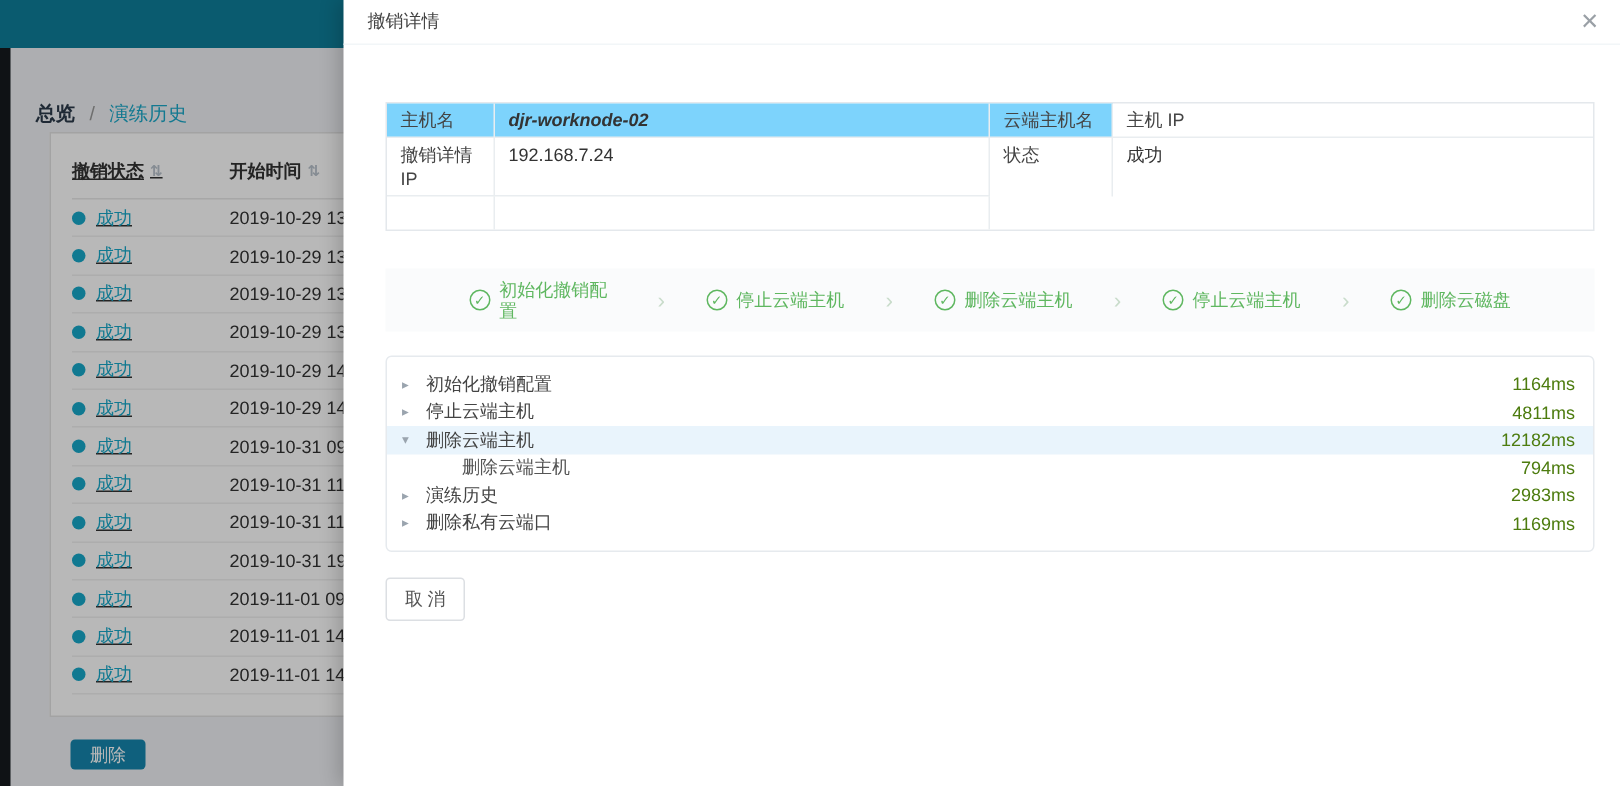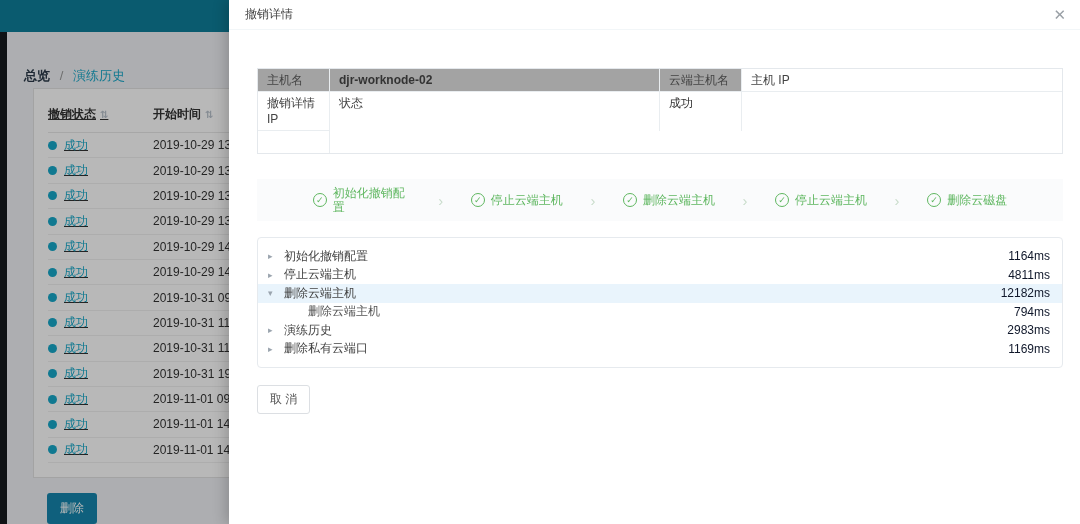--- a/index.html
+++ b/index.html
@@ -16,55 +16,55 @@
 
   .card { position:absolute; left:33px; top:88px; width:900px; height:390px; background:#fff; border:1px solid #e2e2e2; }
   .card-inner { padding:8px 14px 0 14px; }
   .thead { display:flex; align-items:center; height:36px; border-bottom:1px solid #e8e8e8; font-size:12px; font-weight:bold; color:#333; }
   .col-status { width:105px; display:flex; align-items:center;text-decoration:underline; }
   .col-time { flex:1; display:flex; align-items:center; }
   .sorter { color:#b9c2cc; font-size:10px; margin-left:4px; }
   .trow { display:flex; align-items:center; height:25.4px; font-size:12px; border-bottom:1px solid #f0f0f0; color:#333; }
   .dot { width:9px; height:9px; border-radius:50%; background:#17a8c9; display:inline-block; margin-right:7px; }
   .status-text { color:#17a8c9; }
-  .delete-btn { position:absolute; left:47px; top:493px; height:31px; padding:0 13px; background:#1586ad; color:#fff; border:none; border-radius:3px; font-size:12px; cursor:pointer; }
+  .delete-btn { position:absolute; left:47px; top:493px; height:20px; padding:0 13px; background:#1586ad; color:#fff; border:none; border-radius:3px; font-size:12px; cursor:pointer; }
 
   
   .mask { position:absolute; inset:0; background:rgba(0,0,0,0.28); z-index:5; }
 
   
   .drawer { position:absolute; top:0; left:229px; right:0; bottom:0; background:#fff; z-index:10; box-shadow:-4px 0 12px rgba(0,0,0,0.18); }
   .drawer-header { position:relative; height:30px; border-bottom:1px solid #f2f6f8; display:flex; align-items:center; padding:0 16px; }
   .drawer-title { font-size:12px; color:#444; }
   .close-btn { position:absolute; right:14px; top:4px; font-size:15px; color:#9aa0a6; background:none; border:none; cursor:pointer; line-height:22px; }
   .drawer-body { padding:0 17px 0 28px; }
 
   .info-grid { display:grid; grid-template-columns:72px 330px 82px 1fr; border:1px solid #e4e8ec; margin-top:38px; font-size:12px; color:#333; }
   .info-grid .cell { padding:3px 9px; line-height:16px; border-bottom:1px solid #e9edf0; border-right:1px solid #e9edf0; min-height:22px; }
   .info-grid .cell:nth-child(4n) { border-right:none; }
   .info-grid .cell.last-row { border-bottom:none; }
-  .info-grid .hdr { background:#a3a3a3; }
-  .info-grid .hdr.val { font-weight:bold; }
+  .info-grid .hdr { background:#7dd3fc; }
+  .info-grid .hdr.val { font-weight:bold;font-style:italic; }
   .info-grid .lbl { color:#444; }
 
   .steps { margin-top:25px; height:42px; background:#fafbfc; display:flex; align-items:center; justify-content:space-around; padding:0 42px; }
   .step { display:flex; align-items:center; gap:6px; color:#5fb760; font-size:12px; }
   .check-icon { width:14px; height:14px; min-width:14px; border:1px solid #5fb760; border-radius:50%; display:flex; align-items:center; justify-content:center; font-size:9px; line-height:1; }
   .step-label { line-height:14px; }
   .step-first .step-label { max-width:78px; }
   .chev { color:#c9dccb; font-size:15px; }
 
   .tree { margin-top:16px; border:1px solid #e6eaee; border-radius:4px; padding:9px 0; font-size:12px; color:#444; }
   .tree-row { display:flex; align-items:center; height:18.5px; padding:0 12px 0 10px; }
   .tree-row.hl { background:#e9f4fc; }
   .caret { width:16px; color:#9aa4ae; font-size:9px; }
   .lvl1 { padding-left:50px; color:#555; }
-  .duration { margin-left:auto; color:#0f172a; }
-
-  .cancel-btn { margin-top:17px; margin-left:28px; padding:5px 12px; background:#fff; border:1px solid #dcdfe3; border-radius:3px; font-size:12px; color:#555; cursor:pointer; }
+  .duration { margin-left:auto; color:#4d7c0f; }
+
+  .cancel-btn { margin-top:17px; margin-left:28px; padding:5px 12px; background:#fff; border:1px solid #dcdfe3; border-radius:3px; font-size:12px; color:#555; cursor:pointer;font-family:Liberation Serif, serif; }
 </style>
 </head>
 <body>
 
 <div class="screen">
 
   <div class="topbar"></div>
   <div class="side-strip"></div>
 
   <div class="breadcrumb">
@@ -192,20 +192,21 @@
 
     <div class="drawer-body">
 
       <div class="info-grid">
         <div class="cell hdr lbl">主机名</div>
         <div class="cell hdr val">djr-worknode-02</div>
         <div class="cell hdr lbl">云端主机名</div>
 
         <div class="cell lbl">主机 IP</div>
         <div class="cell lbl">撤销详情 IP</div>
+        <div class="cell">192.168.7.24</div>
 
         <div class="cell lbl last-row">状态</div>
         <div class="cell last-row">成功</div>
         <div class="cell last-row"></div>
         <div class="cell last-row"></div>
       </div>
 
       <div class="steps">
         <div class="step step-first">
           <span class="check-icon">✓</span>

